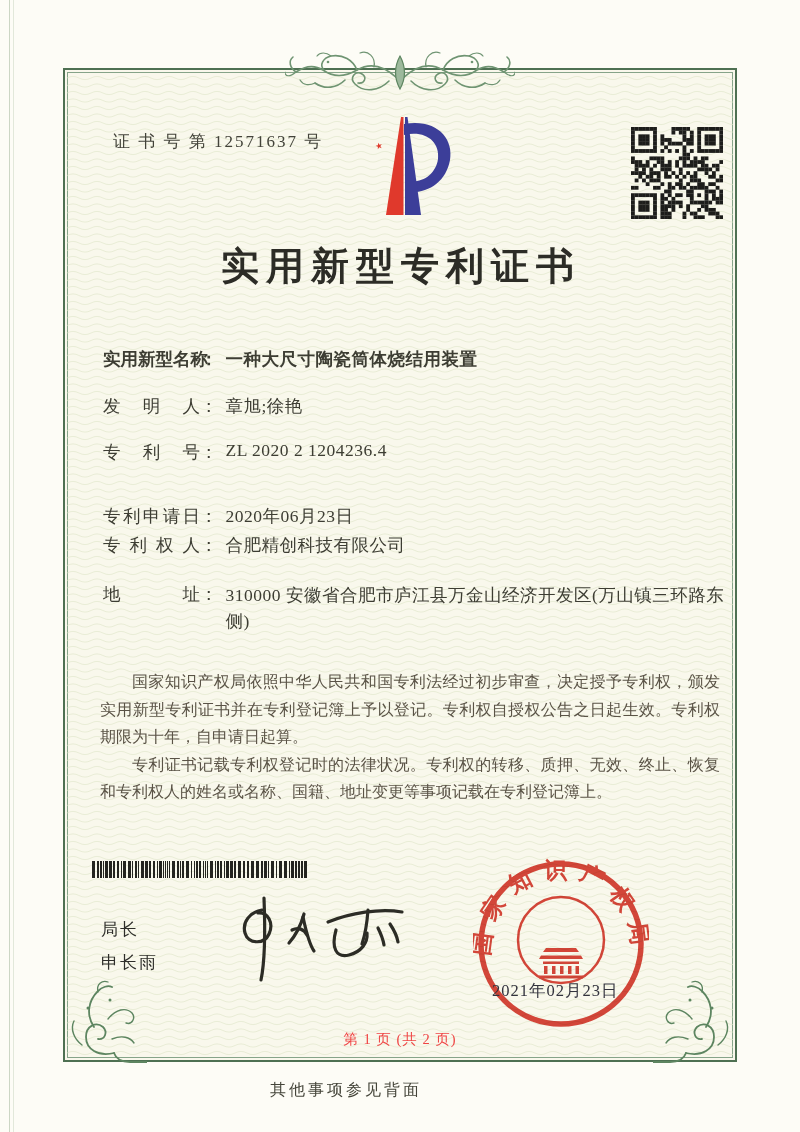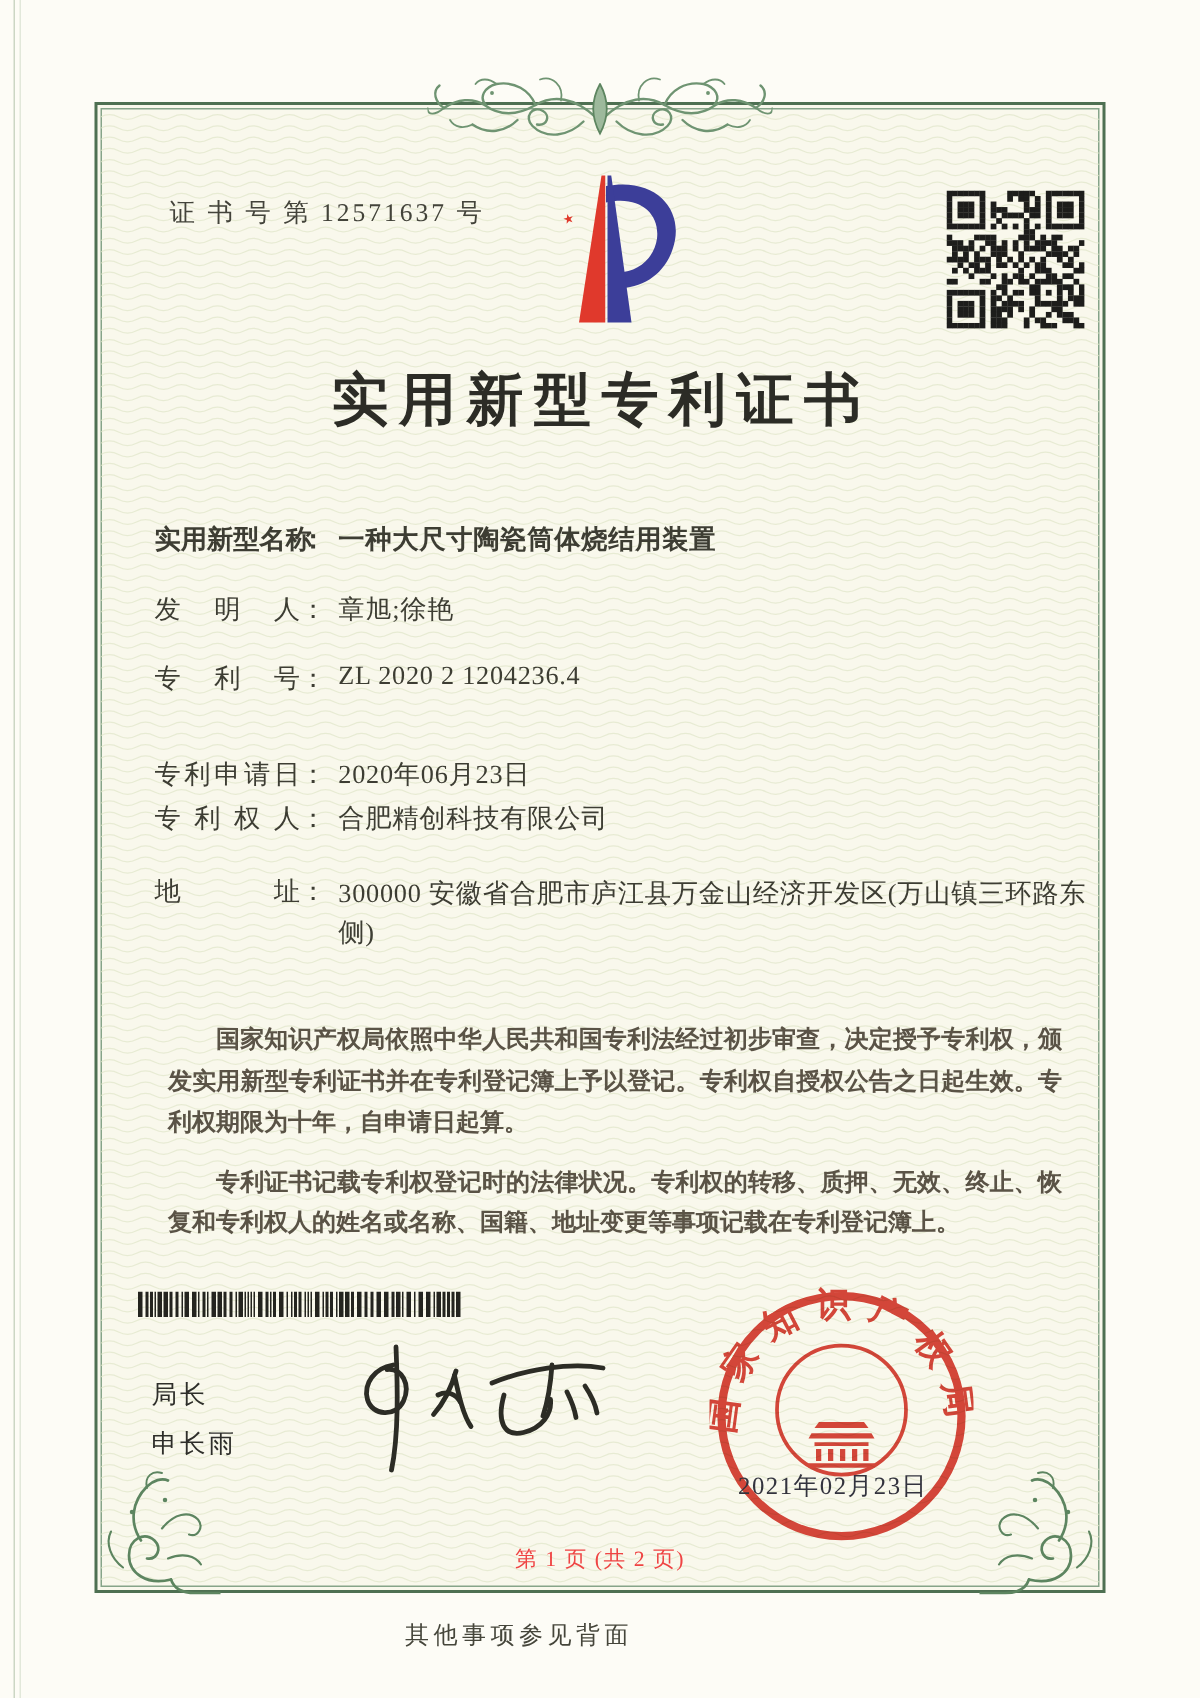--- a/index.html
+++ b/index.html
@@ -17,21 +17,21 @@
   .frow{left:103px;font-size:17.5px;color:#3d3d33;white-space:nowrap;}
   .flabel{display:inline-block;width:97px;text-align:justify;text-align-last:justify;
           vertical-align:top;}
   .colon{display:inline-block;vertical-align:top;}
   .fvalue{display:inline-block;margin-left:8px;vertical-align:top;letter-spacing:0.5px;}
   .fvalue.wrap{white-space:normal;width:508px;line-height:26px;}
   .fvalue.fixedw{width:178px;}
   .flabel2{margin-left:10px;}
   .bodytext{left:100px;top:668px;width:620px;font-size:16px;line-height:27.5px;
             color:#5a5346;text-align:justify;}
-  .bodytext p{margin:12px;text-indent:2em;font-weight:bold;}
+  .bodytext p{margin:0;text-indent:2em;}
   .sig-title{left:101px;top:918px;font-size:17px;color:#2e2e2a;
              font-family:"Liberation Sans","DejaVu Sans",sans-serif;letter-spacing:2px;}
   .sig-name{left:101px;top:951px;font-size:17px;color:#2e2e2a;
             font-family:"Liberation Sans","DejaVu Sans",sans-serif;letter-spacing:2px;text-align:center;}
   .seal-date{left:492px;top:980px;font-size:16.5px;color:#33333e;letter-spacing:1px;z-index:6;}
   .page-num{left:0;top:1030px;width:800px;text-align:center;font-size:14.5px;
             letter-spacing:1px;color:#ef4444;}
   .back-note{left:0;top:1080px;width:692px;text-align:center;font-size:16px;
              letter-spacing:3px;color:#45453a;}
   .seal-svg{left:473px;top:856px;z-index:5;opacity:.92;mix-blend-mode:multiply;}
@@ -578,21 +578,21 @@
   <div class="abs frow z2" style="top:440px;">
     <span class="flabel">专利号</span><span class="colon">：</span><span class="fvalue">ZL 2020 2 1204236.4</span>
   </div>
   <div class="abs frow z2" style="top:504px;">
     <span class="flabel">专利申请日</span><span class="colon">：</span><span class="fvalue">2020年06月23日</span>
   </div>
   <div class="abs frow z2" style="top:533px;">
     <span class="flabel">专利权人</span><span class="colon">：</span><span class="fvalue">合肥精创科技有限公司</span>
   </div>
   <div class="abs frow z2" style="top:582px;">
-    <span class="flabel">地址</span><span class="colon">：</span><span class="fvalue wrap">300000 安徽省合肥市庐江县万金山经济开发区(万山镇三环路东侧)</span>
+    <span class="flabel">地址</span><span class="colon">：</span><span class="fvalue wrap">310000 安徽省合肥市庐江县万金山经济开发区(万山镇三环路东侧)</span>
   </div>
 
   <div class="abs bodytext z2">
     <p>国家知识产权局依照中华人民共和国专利法经过初步审查，决定授予专利权，颁发实用新型专利证书并在专利登记簿上予以登记。专利权自授权公告之日起生效。专利权期限为十年，自申请日起算。</p>
     <p>专利证书记载专利权登记时的法律状况。专利权的转移、质押、无效、终止、恢复和专利权人的姓名或名称、国籍、地址变更等事项记载在专利登记簿上。</p>
   </div>
 
   <svg id="barcode-svg" class="abs bar z2" width="218" height="17">
       <rect x="0" y="0" width="3" height="17" fill="#24241f"></rect>
       <rect x="5" y="0" width="2" height="17" fill="#24241f"></rect>

